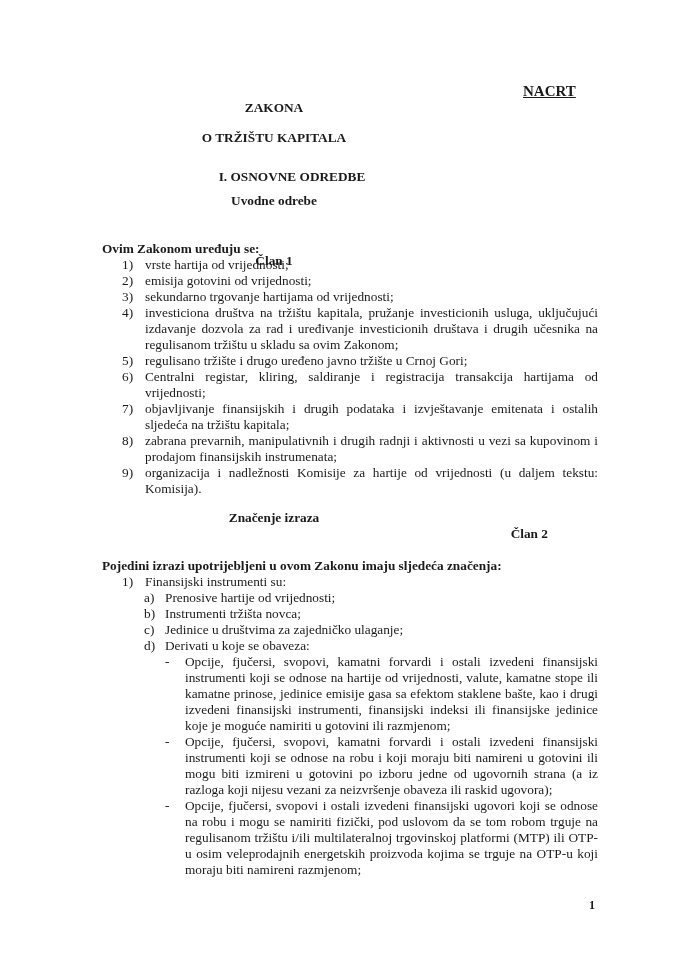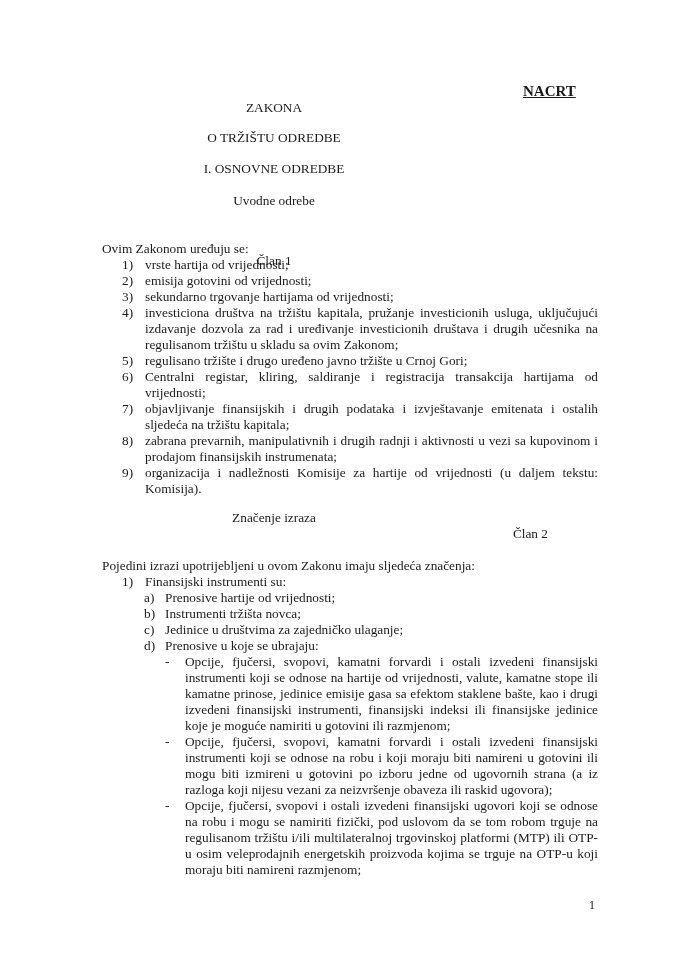--- a/index.html
+++ b/index.html
@@ -1,38 +1,38 @@
 <!DOCTYPE html>
 <html><head>
 <meta charset="utf-8">
 <style>
   html, body { margin: 0; padding: 0; background: #ffffff; }
   body { width: 679px; height: 960px; position: relative; overflow: hidden;
          font-family: "Liberation Serif", "DejaVu Serif", serif; color: #1a1a1a; font-size: 13.3px; }
-  .abs { position: absolute; }
+  .abs { position: absolute; font-weight: bold; }
   .nacrt { left: 523px; top: 83px; font-weight: bold; text-decoration: underline; font-size: 15px; }
-  .center { left: 0; width: 548px; text-align: center; font-weight: normal; }
+  .center { left: 0; width: 548px; text-align: center; font-weight: bold; }
   .para { left: 102px; width: 496px; line-height: 16px; }
   .list { position: absolute; left: 102px; width: 496px; line-height: 16px; margin: 0; padding: 0; }
   .item { display: flex; }
   .num { width: 43px; flex: none; padding-left: 20px; box-sizing: border-box; }
   .txt { flex: 1; text-align: justify; }
   .sub { display: flex; margin-left: 42px; }
   .subnum { width: 21px; flex: none; }
   .dash { display: flex; margin-left: 63px; }
   .dashmark { width: 20px; flex: none; }
   .pagenum { left: 589px; top: 898px; font-size: 12px; }
 </style>
 </head>
 <body>
 
 <div class="abs nacrt">NACRT</div>
 <div class="abs center" style="top:100px;">ZAKONA</div>
-<div class="abs center" style="top:130px;">O TRŽIŠTU ODREDBE</div>
-<div class="abs center" style="top:161px;">I. OSNOVNE ODREDBE</div>
+<div class="abs center" style="top:130px;">O TRŽIŠTU KAPITALA</div>
+<div class="abs center" style="top:169px;padding-left:18px;">I. OSNOVNE ODREDBE</div>
 
 <div class="abs center" style="top:193px;">Uvodne odrebe</div>
 <div class="abs center" style="top:209px;margin-top:44px;">Član 1</div>
 
 <div class="abs para" style="top:241px;">Ovim Zakonom uređuju se:</div>
 
 <div class="list" style="top:257px;">
   <div class="item">
       <span class="num">1)</span>
       <span class="txt">vrste hartija od vrijednosti;</span>
@@ -88,21 +88,21 @@
   <div class="sub">
       <span class="subnum">b)</span>
       <span class="txt">Instrumenti tržišta novca;</span>
     </div>
   <div class="sub">
       <span class="subnum">c)</span>
       <span class="txt">Jedinice u društvima za zajedničko ulaganje;</span>
     </div>
   <div class="sub">
       <span class="subnum">d)</span>
-      <span class="txt">Prenosive u koje se ubrajaju:</span>
+      <span class="txt">Derivati u koje se obaveza:</span>
     </div>
   <div class="dash">
       <span class="dashmark">-</span>
       <span class="txt">Opcije, fjučersi, svopovi, kamatni forvardi i ostali izvedeni finansijski instrumenti koji se odnose na hartije od vrijednosti, valute, kamatne stope ili kamatne prinose, jedinice emisije gasa sa efektom staklene bašte, kao i drugi izvedeni finansijski instrumenti, finansijski indeksi ili finansijske jedinice koje je moguće namiriti u gotovini ili razmjenom;</span>
     </div>
   <div class="dash">
       <span class="dashmark">-</span>
       <span class="txt">Opcije, fjučersi, svopovi, kamatni forvardi i ostali izvedeni finansijski instrumenti koji se odnose na robu i koji moraju biti namireni u gotovini ili mogu biti izmireni u gotovini po izboru jedne od ugovornih strana (a iz razloga koji nijesu vezani za neizvršenje obaveza ili raskid ugovora);</span>
     </div>
   <div class="dash">

